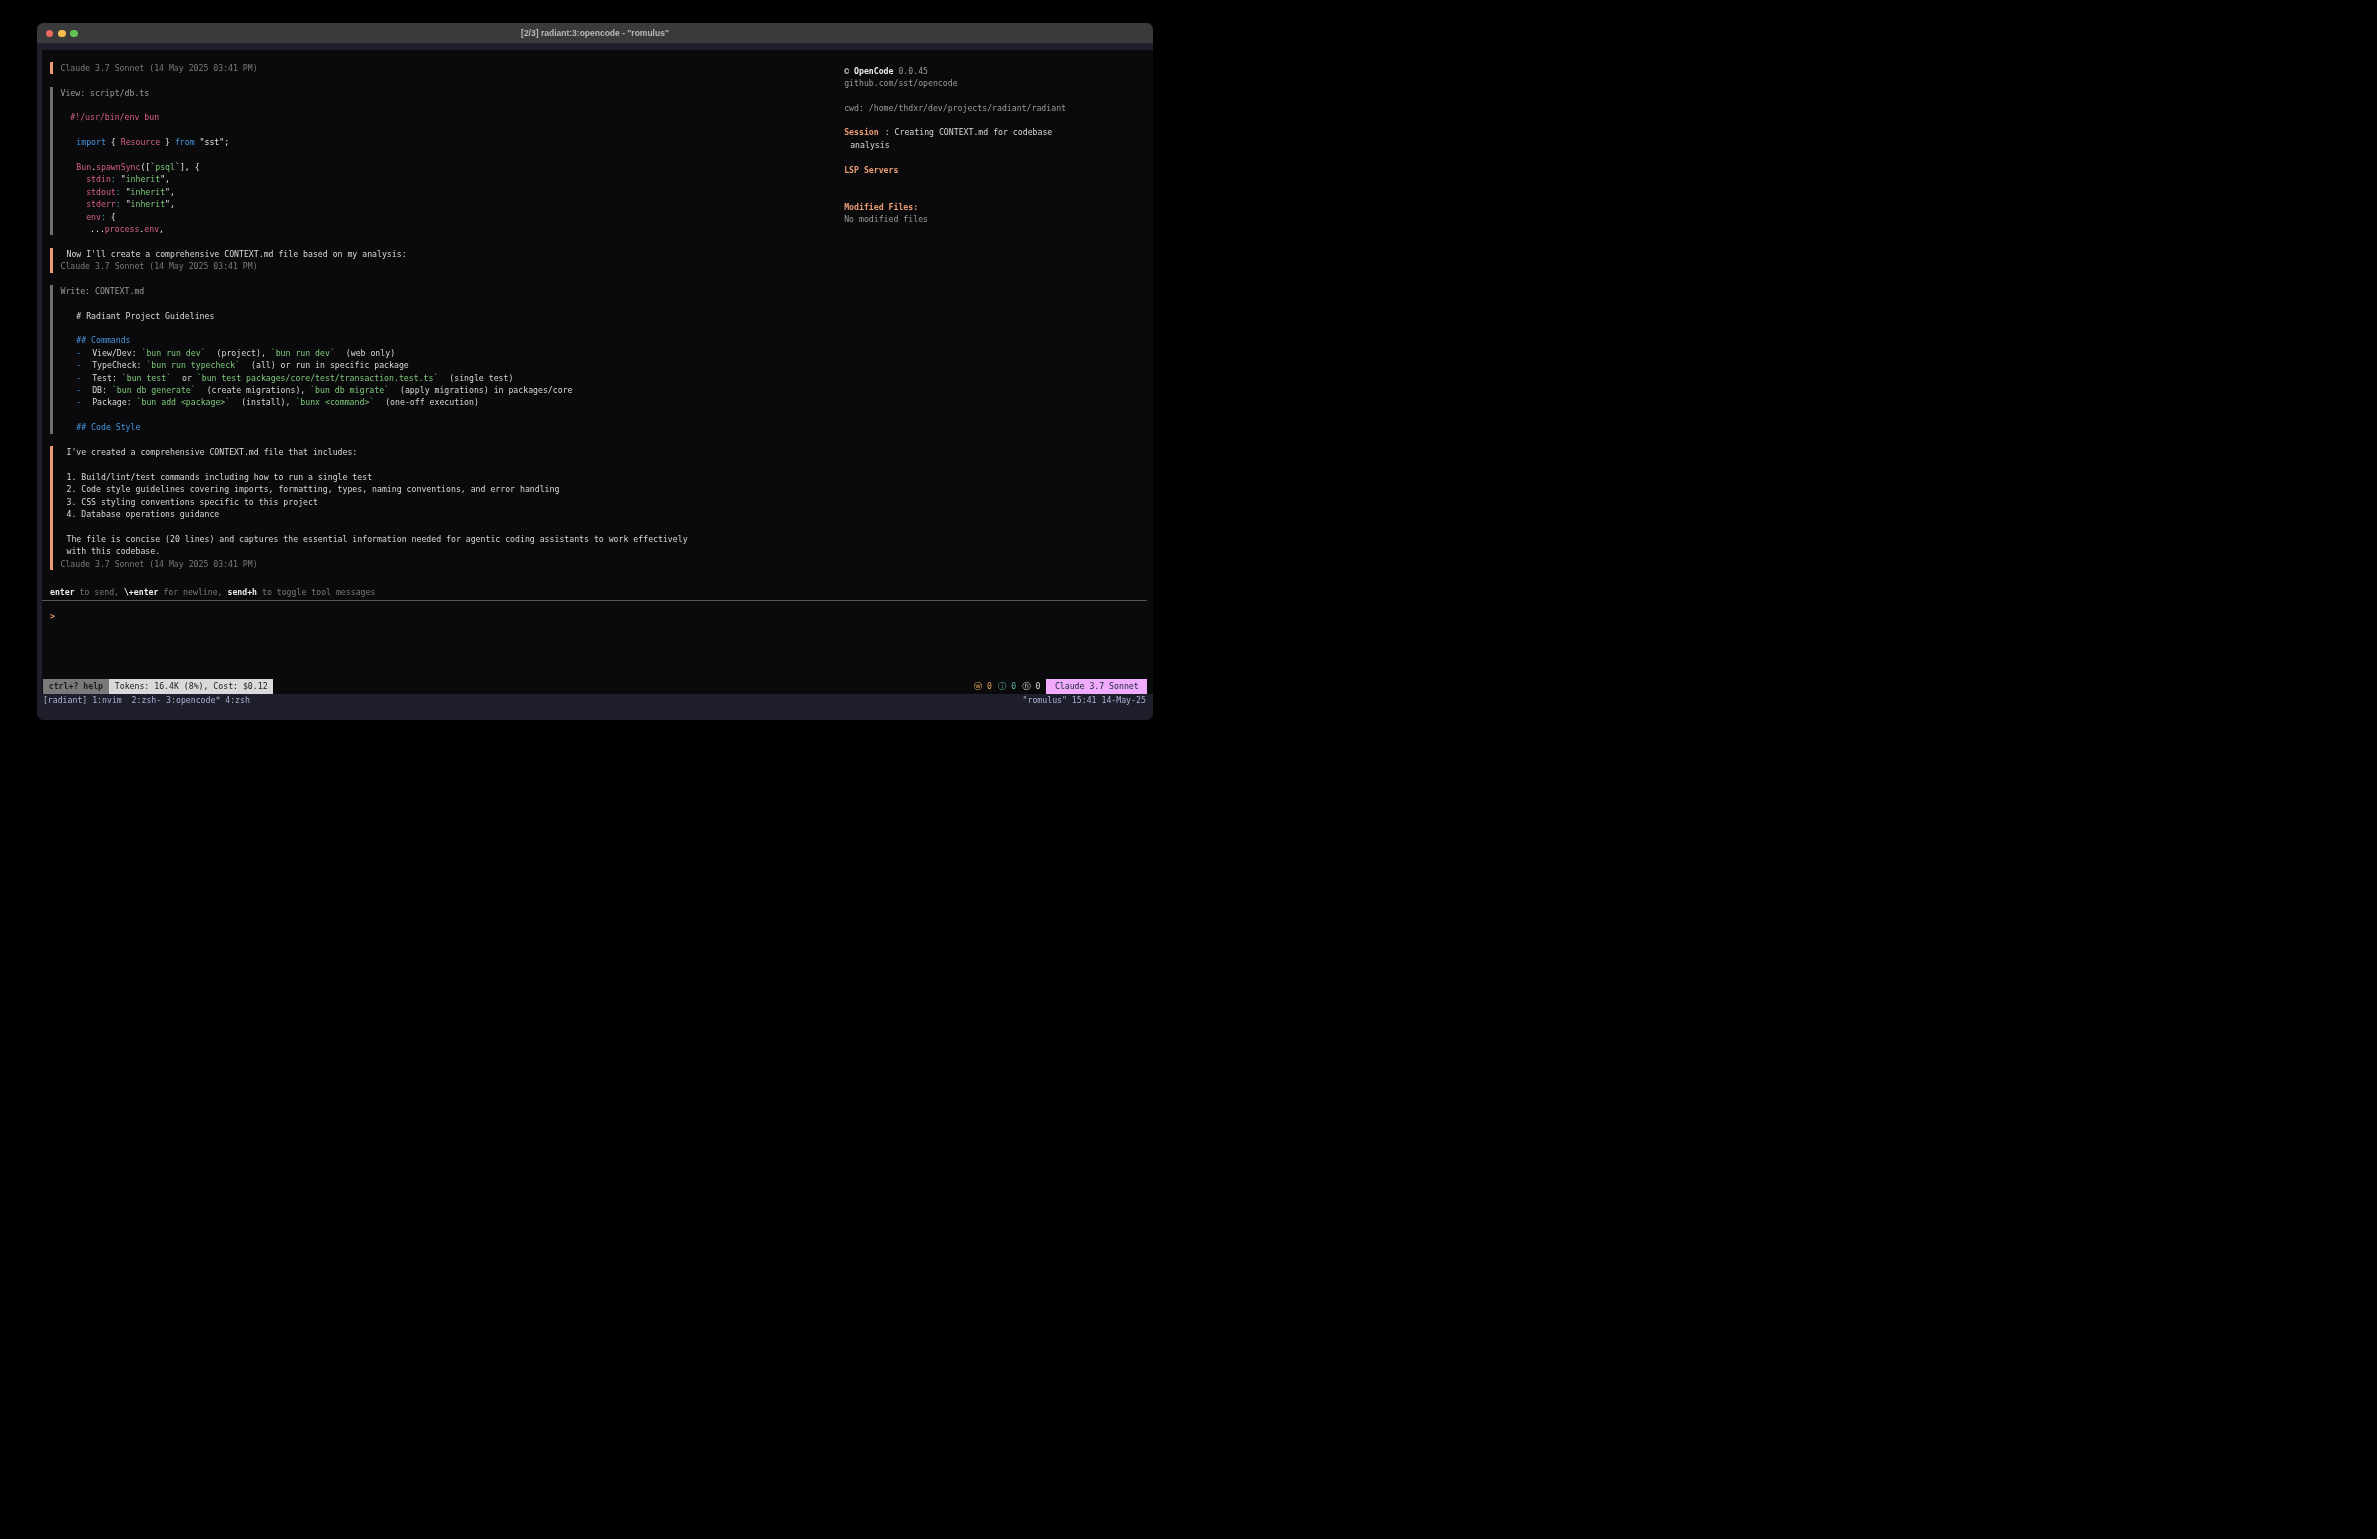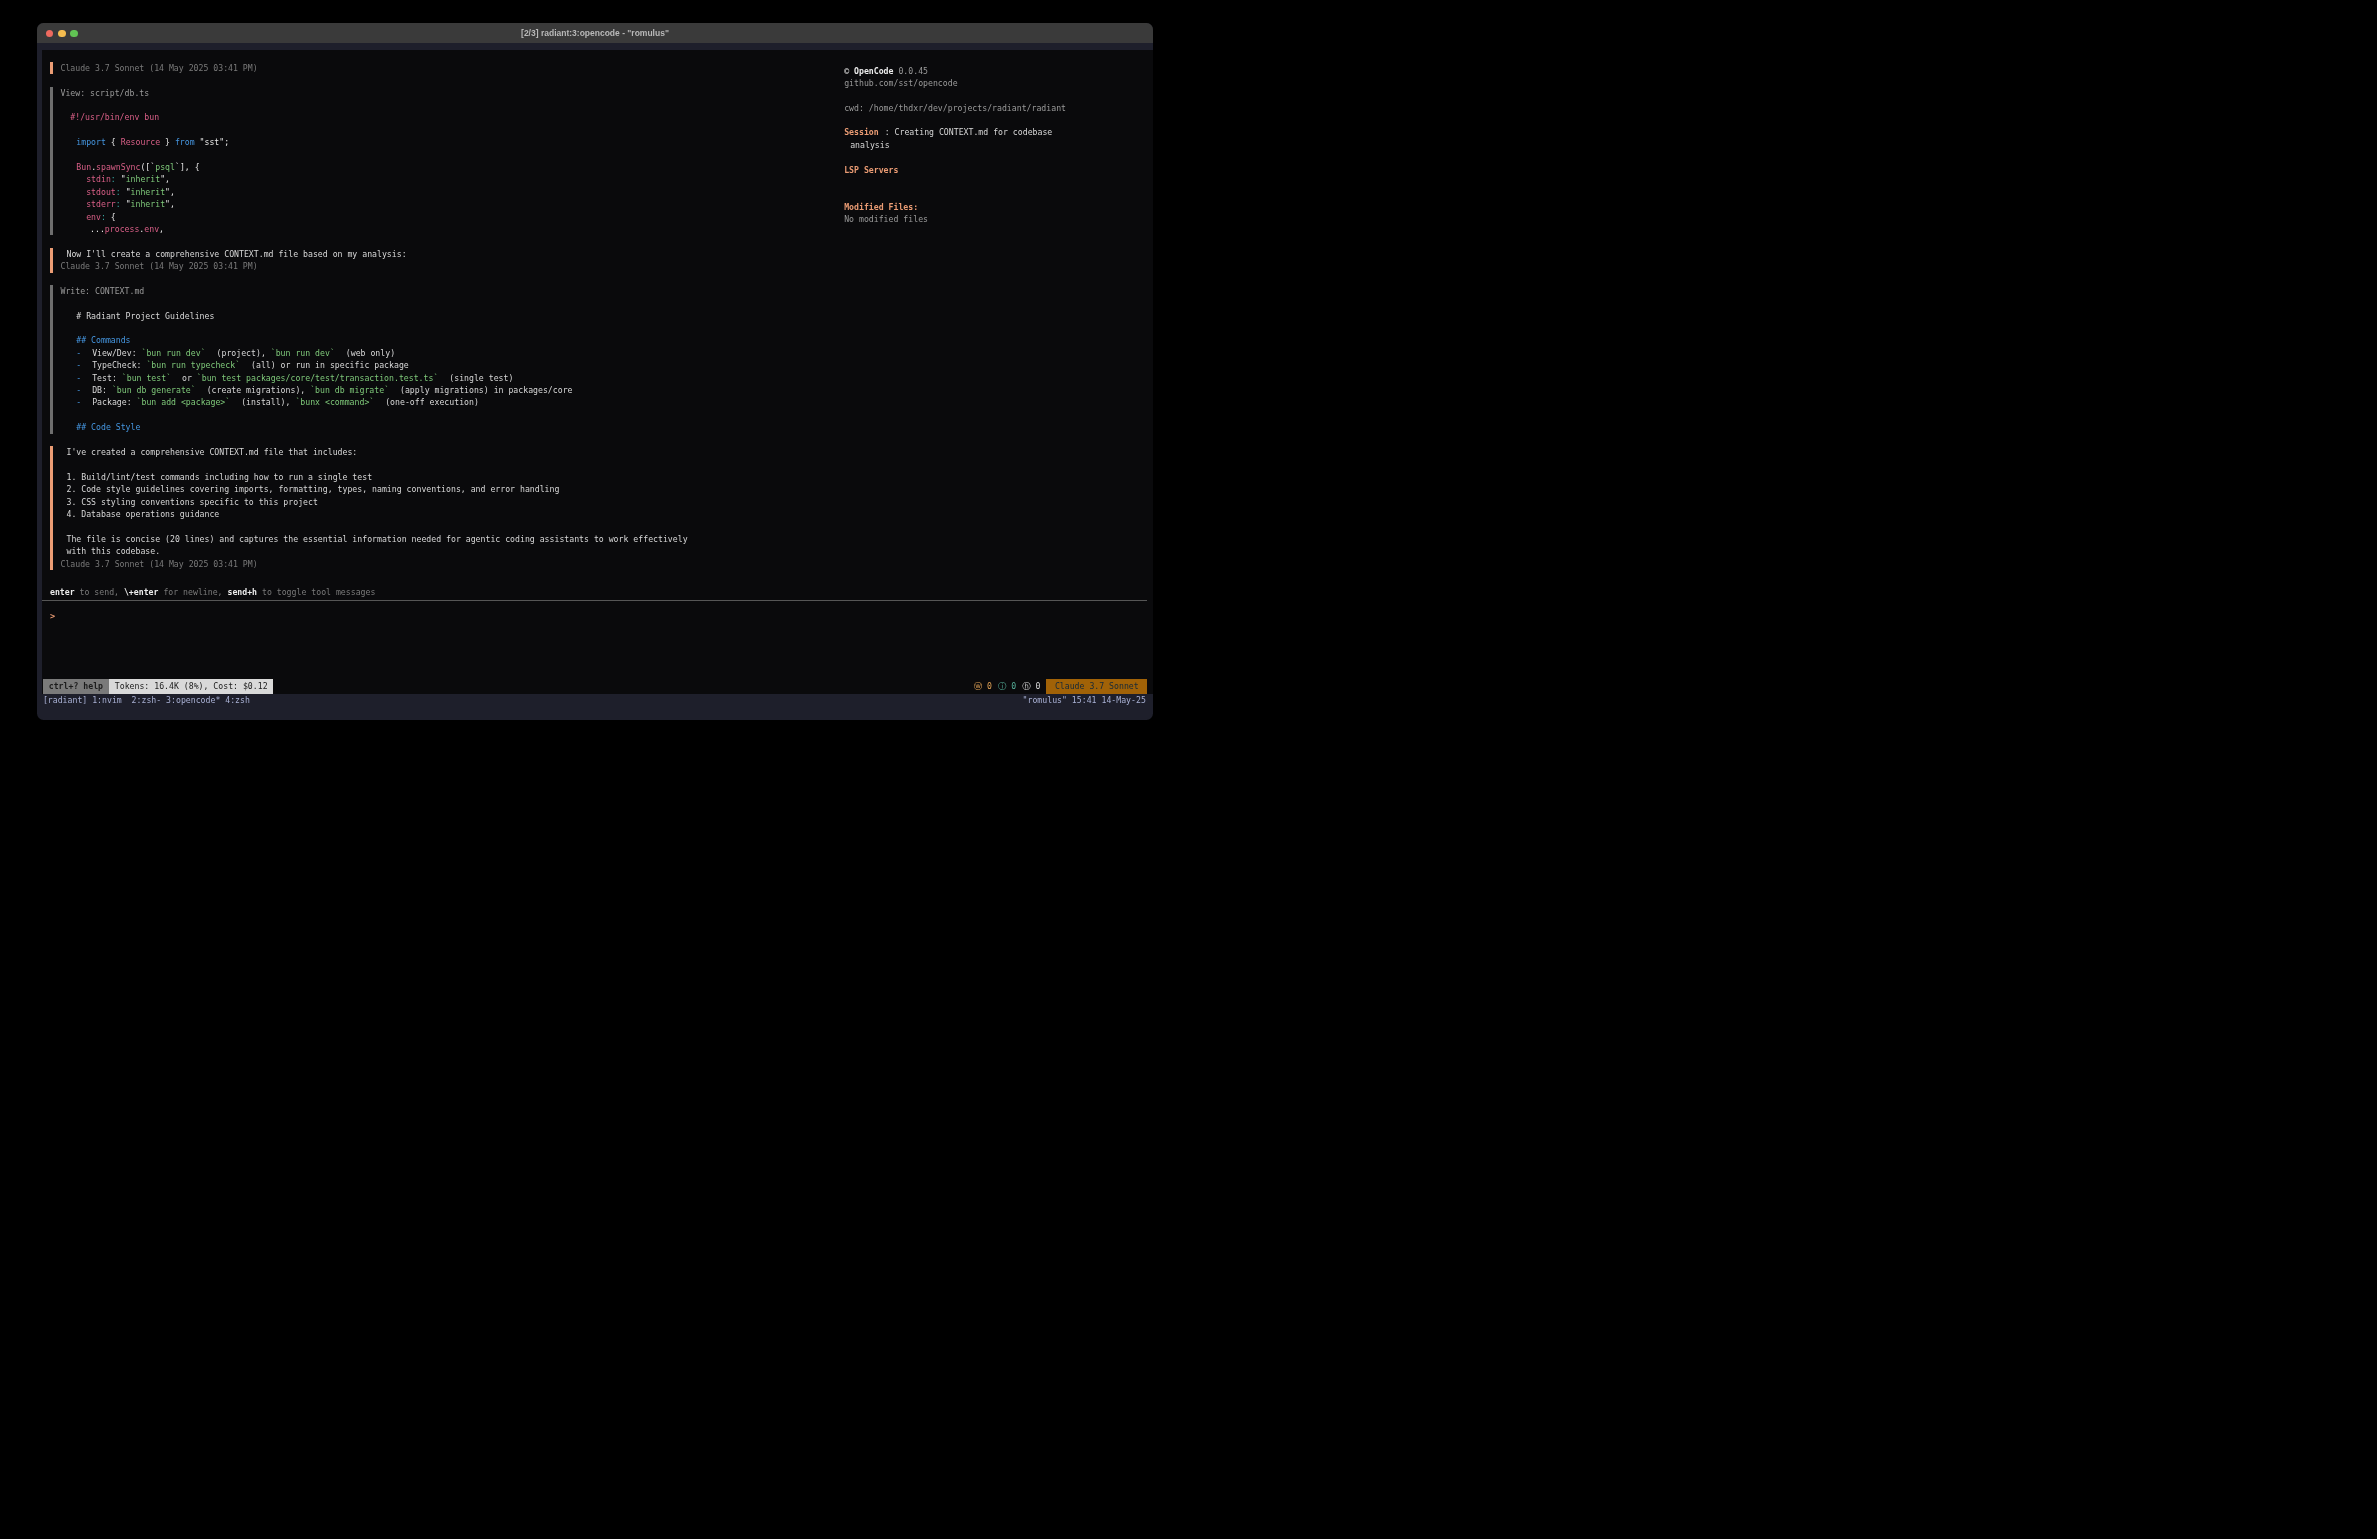--- a/index.html
+++ b/index.html
@@ -41,21 +41,21 @@
   .sidebar{position:absolute;left:802px;top:15px;width:297px;}
   .status-row{position:absolute;left:0;bottom:0;width:1105px;height:14.4px;
               display:flex;align-items:center;justify-content:space-between;gap:12px;}
   .chips{display:flex;height:14.4px;}
   .chip{line-height:14.4px;height:14.4px;padding:0 5.9px;}
   .chip-help{background:#7a7a7a;color:#1b1b1b;font-weight:bold;margin-left:0.7px;}
   .chip-tokens{background:#d9d9d9;color:#1b1b1b;}
   .right-cluster{display:flex;align-items:center;}
   .diag{margin-right:5.9px;white-space:pre;}
   .dglyph{font-family:"DejaVu Sans",sans-serif;font-size:8.5px;}
-  .chip-model{background:#a16207;color:#152939;line-height:14.4px;height:14.4px;padding:0 8.5px;}
+  .chip-model{background:#f0abfc;color:#152939;line-height:14.4px;height:14.4px;padding:0 8.5px;}
   .tmux{height:12.4px;display:flex;justify-content:space-between;
         color:#a9b1d4;font-size:8.2px;line-height:12.4px;padding:0 1.3px 0 0.7px;white-space:pre;}
 </style>
 </head>
 <body>
 
 <div class="window">
   <div class="titlebar">
     <span class="tl tl-close"></span>
     <span class="tl tl-min"></span>

